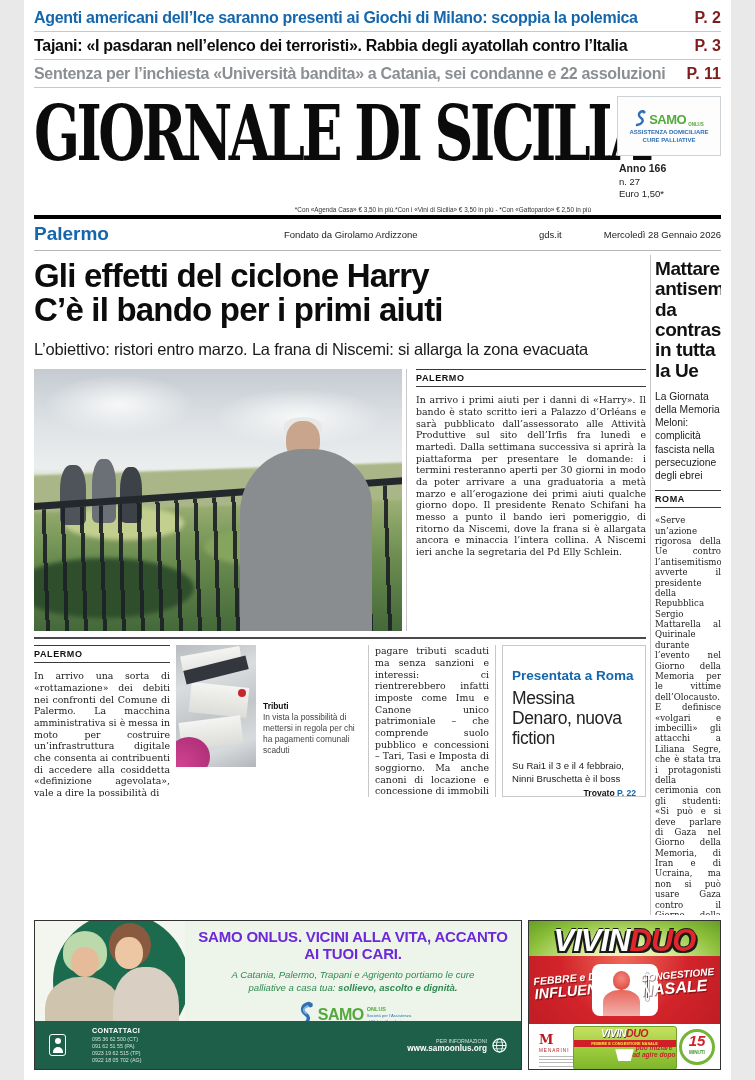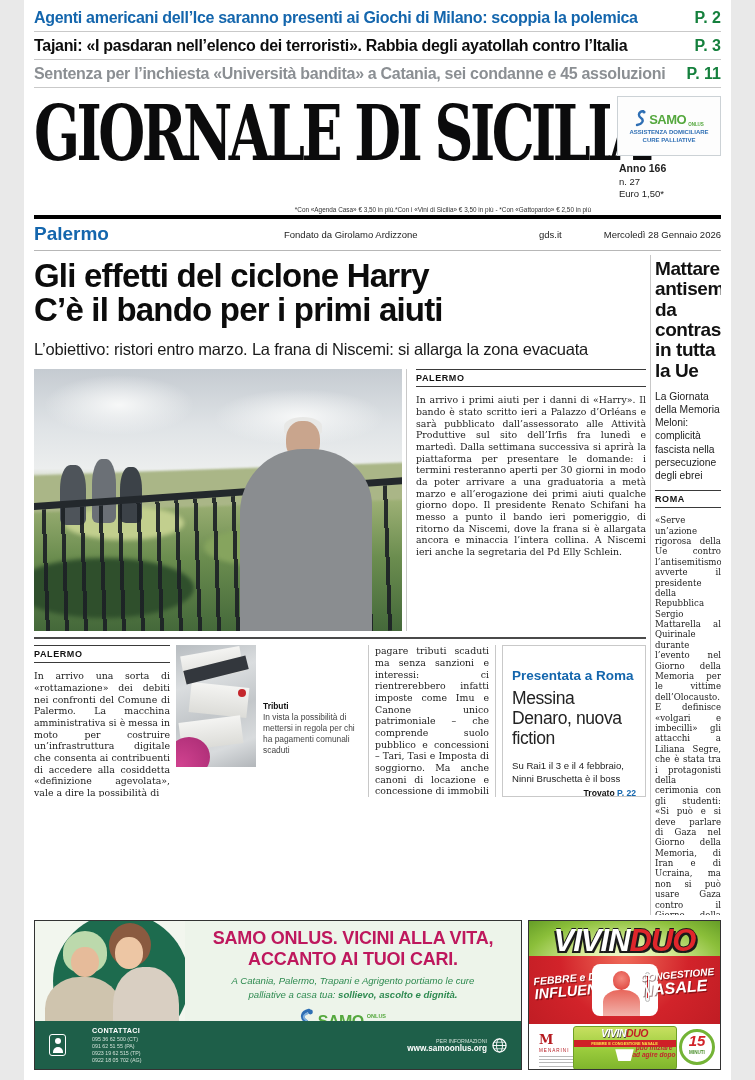--- a/index.html
+++ b/index.html
@@ -7,21 +7,21 @@
   .page { width:707px; height:1080px; background:#fff; margin:0 auto; padding:4px 10px 0;
           position:relative; overflow:hidden; color:#111; }
 
   
   .teaser { display:flex; align-items:center; justify-content:space-between;
             height:28px; border-bottom:1px solid #c9c9c9; }
   .teaser-text { font-size:16px; font-weight:bold; letter-spacing:-0.3px; }
   .t0 .teaser-text { color:#1466ad; }
   .t1 .teaser-text { color:#0d0d0d; }
   .t2 .teaser-text { color:#8b8f93; }
-  .teaser-page { font-size:16px; font-weight:bold; color:#15803d; white-space:nowrap; }
+  .teaser-page { font-size:16px; font-weight:bold; color:#7f1d1d; white-space:nowrap; }
 
   
   .masthead { position:relative; height:127px; }
   .logo { position:absolute; left:0; top:0; font-family:"DejaVu Serif", serif;
           font-weight:900; font-size:77px; letter-spacing:-5px; white-space:nowrap;
           transform:scaleX(0.70); transform-origin:left top; color:#0b0b0c; }
   .samo-box { position:absolute; right:0; top:8px; width:104px; height:60px;
               border:1px solid #ccd2d6; background:#fdfdfd; display:flex;
               flex-direction:column; align-items:center; justify-content:center; gap:2px; }
   .samo-box-brandrow { display:flex; align-items:flex-end; gap:2px; }
@@ -116,21 +116,21 @@
   .ad-samo-main { flex:1; display:flex; overflow:hidden; }
   .samo-photo { width:150px; flex:none; position:relative; overflow:hidden; background:#f2f6ee; }
   .samo-circle { position:absolute; left:18px; top:-8px; width:136px; height:136px; background:#1d6b4e; border-radius:50%; }
   .scarf { position:absolute; left:28px; top:10px; width:44px; height:42px; background:#bcd9ac; border-radius:50% 50% 42% 42%; }
   .face1 { position:absolute; left:36px; top:26px; width:28px; height:30px; background:#e6bb9a; border-radius:48%; }
   .hair2 { position:absolute; left:74px; top:2px; width:42px; height:44px; background:#8a5a40; border-radius:50%; }
   .face2 { position:absolute; left:80px; top:16px; width:28px; height:32px; background:#edc6a4; border-radius:48%; }
   .body1 { position:absolute; left:10px; top:56px; width:76px; height:70px; background:#cfc4ae; border-radius:45% 45% 0 0; }
   .body2 { position:absolute; left:78px; top:46px; width:66px; height:84px; background:#d9cfc2; border-radius:45% 45% 0 0; }
   .samo-content { flex:1; padding:7px 10px 2px; text-align:center; }
-  .samo-head { color:#be185d; font-size:18px; font-weight:bold; letter-spacing:-0.2px; line-height:1.15; }
+  .samo-head { color:#6d28d9; font-size:15px; font-weight:bold; letter-spacing:-0.2px; line-height:1.15; }
   .samo-lines { color:#2e8a50; font-size:9.6px; font-style:italic; margin-top:5px; line-height:1.4; }
   .samo-lines b { font-weight:bold; }
   .samo-logo-row { display:flex; align-items:center; justify-content:center; gap:3px; margin-top:6px; }
   .samo-logo-text { color:#55a83e; font-weight:bold; font-size:16px; letter-spacing:-0.5px; }
   .samo-logo-sub { text-align:left; color:#2f6fb4; font-size:4.2px; line-height:1.3; }
   .samo-logo-sub .onlus { color:#55a83e; font-weight:bold; font-size:5.5px; }
   .ad-samo-bar { height:48px; flex:none; background:#1e5f49; color:#fff; display:flex;
                  align-items:center; padding:0 14px; gap:26px; }
   .contact-icon { width:17px; height:22px; border:1.6px solid #fff; border-radius:3px; position:relative; flex:none; }
   .contact-icon::before { content:""; position:absolute; left:4.5px; top:3px; width:6px; height:6px;
@@ -199,21 +199,21 @@
   <header>
     <div class="teaser t0">
       <span class="teaser-text">Agenti americani dell’Ice saranno presenti ai Giochi di Milano: scoppia la polemica</span>
       <span class="teaser-page">P. 2</span>
     </div>
     <div class="teaser t1">
       <span class="teaser-text">Tajani: «I pasdaran nell’elenco dei terroristi». Rabbia degli ayatollah contro l’Italia</span>
       <span class="teaser-page">P. 3</span>
     </div>
     <div class="teaser t2">
-      <span class="teaser-text">Sentenza per l’inchiesta «Università bandita» a Catania, sei condanne e 45 assoluzioni</span>
+      <span class="teaser-text">Sentenza per l’inchiesta «Università bandita» a Catania, sei condanne e 22 assoluzioni</span>
       <span class="teaser-page">P. 11</span>
     </div>
   </header>
 
   <div class="masthead">
     <div class="logo">GIORNALE DI SICILIA</div>
     <div class="samo-box">
       <div class="samo-box-brandrow">
         <svg width="13" height="17" viewBox="0 0 13 17">
           <path d="M9 1 C4 2 4 6 7 8 C10 10 9 14 3 15" fill="none" stroke="#2f6fb4" stroke-width="2.4" stroke-linecap="round"></path>

